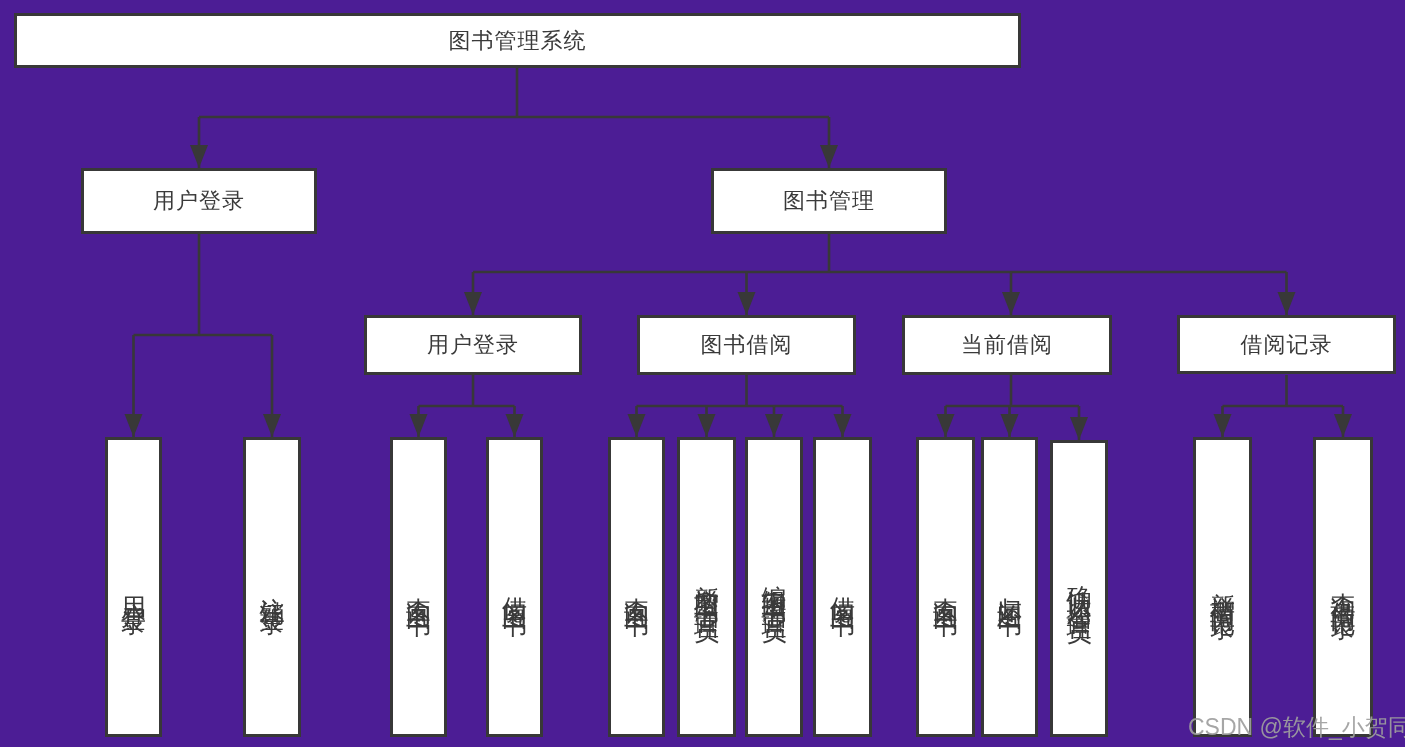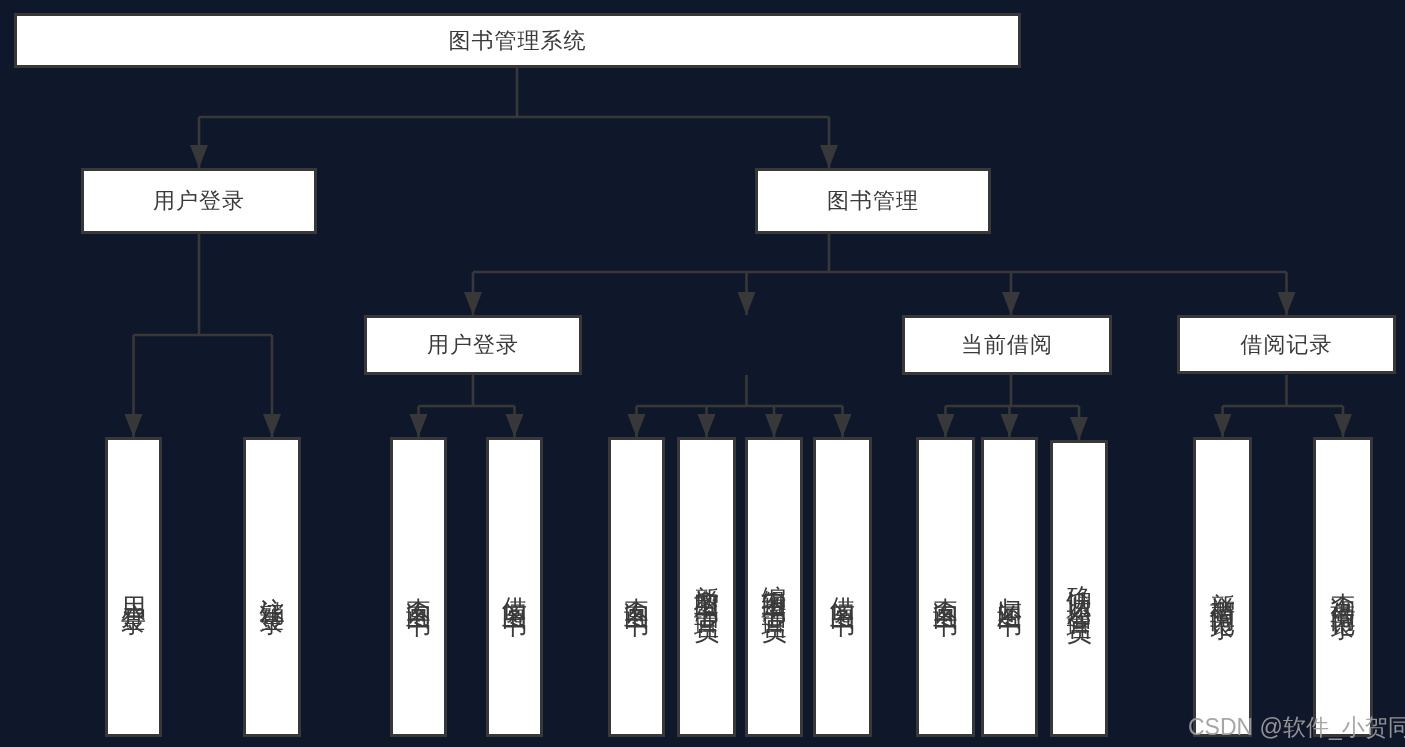--- a/index.html
+++ b/index.html
@@ -5,21 +5,21 @@
   html, body { margin: 0; padding: 0; }
   body {
     width: 1405px; height: 747px;
     background: #ffffff;
     font-family: "Liberation Sans", "DejaVu Sans", sans-serif;
     overflow: hidden;
   }
   .canvas {
     position: relative;
     width: 1405px; height: 747px;
-    background: #0f172a;
+    background: #4c1d95;
   }
   .connectors {
     position: absolute; left: 0; top: 0;
     width: 1405px; height: 747px;
     z-index: 1;
   }
   .connectors path { stroke: #383838; stroke-width: 2.6; fill: none; }
   .box {
     position: absolute;
     box-sizing: border-box;
@@ -98,26 +98,29 @@
     <path d="M1343 406 V437" marker-end="url(#arrow)"></path>
   </svg>
 
   <div class="box" style="left:14px; top:13px; width:1007px; height:55px;">
     <span class="h-label">图书管理系统</span>
   </div>
 
   <div class="box" style="left:81px; top:168px; width:236px; height:66px;">
     <span class="h-label">用户登录</span>
   </div>
-  <div class="box" style="left:711px; top:168px; width:236px; height:66px;margin-left:44px;">
+  <div class="box" style="left:711px; top:168px; width:236px; height:66px;">
     <span class="h-label">图书管理</span>
   </div>
 
   <div class="box" style="left:364px; top:315px; width:218px; height:60px;">
     <span class="h-label">用户登录</span>
+  </div>
+  <div class="box" style="left:637px; top:315px; width:219px; height:60px;">
+    <span class="h-label">图书借阅</span>
   </div>
   <div class="box" style="left:902px; top:315px; width:210px; height:60px;">
     <span class="h-label">当前借阅</span>
   </div>
   <div class="box" style="left:1177px; top:315px; width:219px; height:59px;">
     <span class="h-label">借阅记录</span>
   </div>
 
   <div class="box" style="left:105px; top:437px; width:57px; height:300px;">
     <span class="v-label">用户登录</span>

